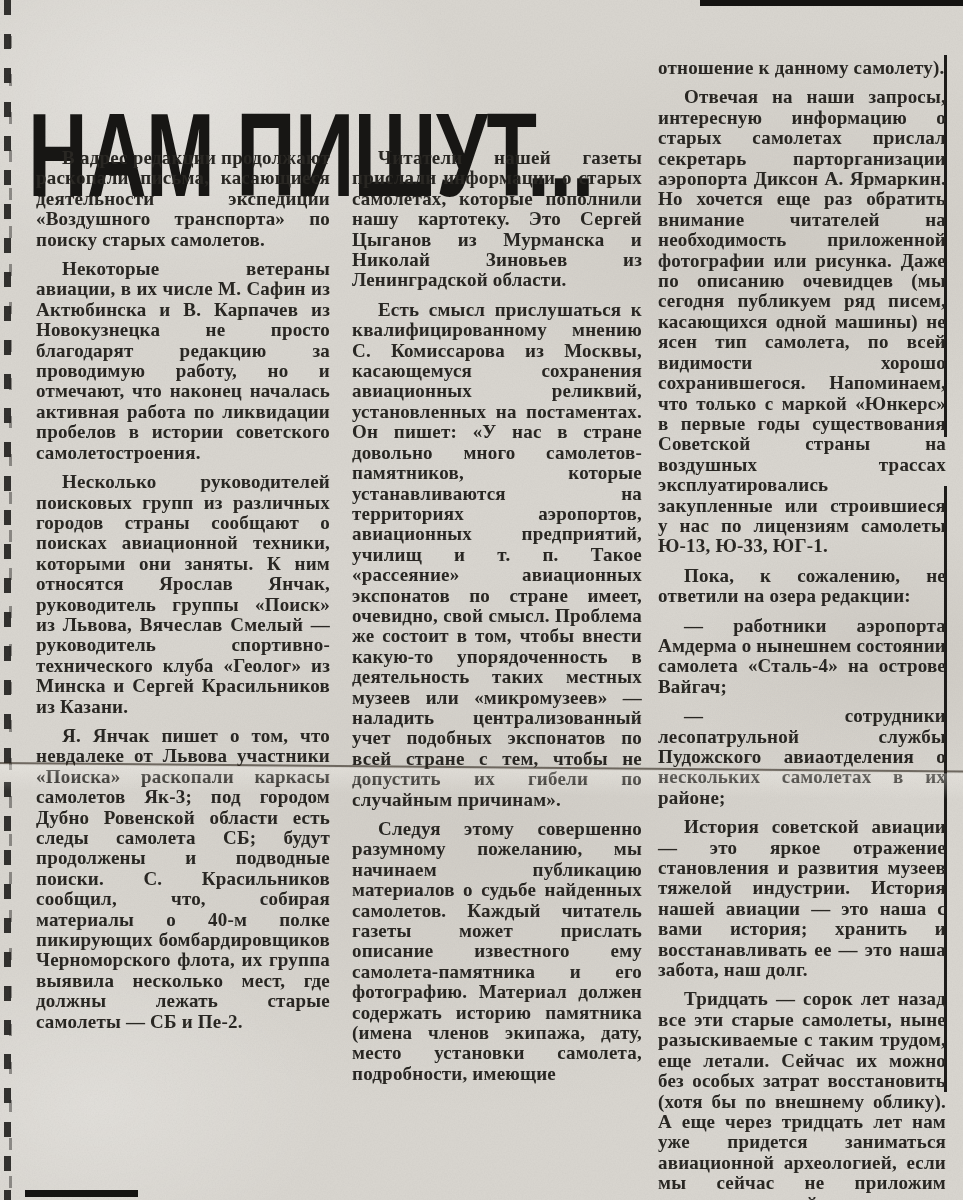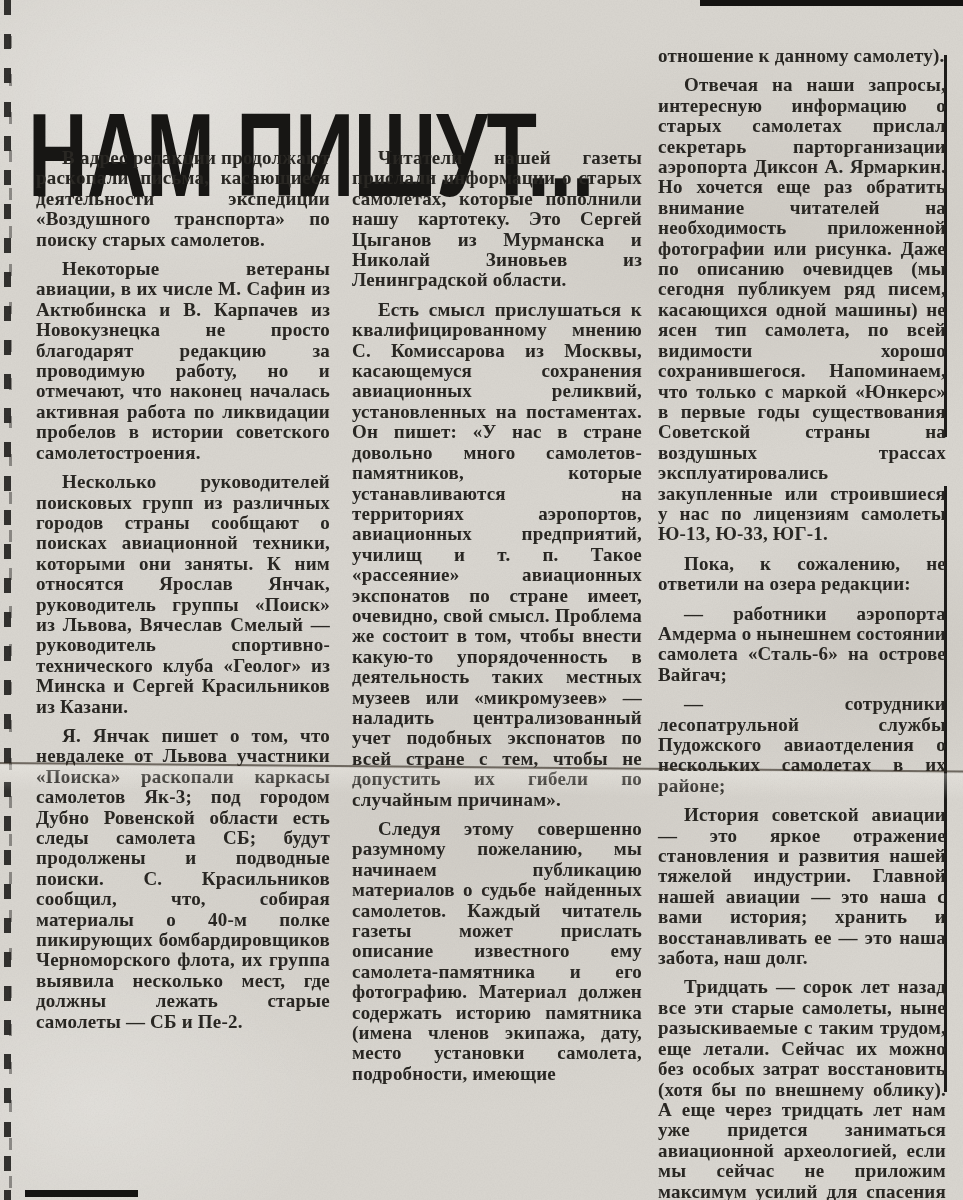--- a/index.html
+++ b/index.html
@@ -44,21 +44,21 @@
     background:linear-gradient(to bottom,rgba(250,248,243,.34),rgba(250,248,243,0));
     transform:rotate(0.5deg);transform-origin:left center;pointer-events:none;}
 
   .headline{position:absolute;left:28px;top:22px;height:118px;color:#171614;
     font-family:"Liberation Sans",sans-serif;font-weight:700;font-size:118px;line-height:108px;
     letter-spacing:-1px;transform:scaleX(0.70);transform-origin:left top;white-space:nowrap;}
 
   .col{position:absolute;color:#292723;font-size:19px;line-height:20.4px;
     text-align:justify;letter-spacing:.2px;font-weight:700;}
   .col p{margin:0 0 9px 0;text-indent:26px;}
-  .col.c3 p:first-child{text-indent:0;}
+  .col.c3 p:first-child{text-indent:0;margin-top:12px;}
   .c1{left:36px;top:148px;width:294px;}
   .c2{left:352px;top:148px;width:290px;}
   .c3{left:658px;top:46px;width:288px;}
 
   .grain{position:absolute;inset:0;pointer-events:none;mix-blend-mode:multiply;opacity:.55;}
 </style>
 </head>
 <body>
 
 <div class="page">
@@ -86,23 +86,23 @@
     </div>
   <div class="col c2">
       <p>Читатели нашей газеты прислали информации о старых самолетах, которые пополнили нашу картотеку. Это Сергей Цыганов из Мурманска и Николай Зиновьев из Ленинградской области.</p>
       <p>Есть смысл прислушаться к квалифицированному мнению С. Комиссарова из Москвы, касающемуся сохранения авиационных реликвий, установленных на постаментах. Он пишет: «У нас в стране довольно много самолетов-памятников, которые устанавливаются на территориях аэропортов, авиационных предприятий, училищ и т. п. Такое «рассеяние» авиационных экспонатов по стране имеет, очевидно, свой смысл. Проблема же состоит в том, чтобы внести какую-то упорядоченность в деятельность таких местных музеев или «микромузеев» — наладить централизованный учет подобных экспонатов по всей стране с тем, чтобы не допустить их гибели по случайным причинам».</p>
       <p>Следуя этому совершенно разумному пожеланию, мы начинаем публикацию материалов о судьбе найденных самолетов. Каждый читатель газеты может прислать описание известного ему самолета-памятника и его фотографию. Материал должен содержать историю памятника (имена членов экипажа, дату, место установки самолета, подробности, имеющие</p>
     </div>
   <div class="col c3">
       <p>отношение к данному самолету).</p>
       <p>Отвечая на наши запросы, интересную информацию о старых самолетах прислал секретарь парторганизации аэропорта Диксон А. Ярмаркин. Но хочется еще раз обратить внимание читателей на необходимость приложенной фотографии или рисунка. Даже по описанию очевидцев (мы сегодня публикуем ряд писем, касающихся одной машины) не ясен тип самолета, по всей видимости хорошо сохранившегося. Напоминаем, что только с маркой «Юнкерс» в первые годы существования Советской страны на воздушных трассах эксплуатировались закупленные или строившиеся у нас по лицензиям самолеты Ю-13, Ю-33, ЮГ-1.</p>
       <p>Пока, к сожалению, не ответили на озера редакции:</p>
-      <p>— работники аэропорта Амдерма о нынешнем состоянии самолета «Сталь-6» на острове Вайгач;</p>
+      <p>— работники аэропорта Амдерма о нынешнем состоянии самолета «Сталь-4» на острове Вайгач;</p>
       <p>— сотрудники лесопатрульной службы Пудожского авиаотделения о нескольких самолетах в их районе;</p>
-      <p>История советской авиации — это яркое отражение становления и развития нашей тяжелой индустрии. Главной нашей авиации — это наша с вами история; хранить и восстанавливать ее — это наша забота, наш долг.</p>
+      <p>История советской авиации — это яркое отражение становления и развития музеев тяжелой индустрии. История нашей авиации — это наша с вами история; хранить и восстанавливать ее — это наша забота, наш долг.</p>
       <p>Тридцать — сорок лет назад все эти старые самолеты, ныне разыскиваемые с таким трудом, еще летали. Сейчас их можно без особых затрат восстановить (хотя бы по внешнему облику). А еще через тридцать лет нам уже придется заниматься авиационной археологией, если мы сейчас не приложим максимум усилий для спасения того, что известно вам, читатели «Воздушного транспорта»!</p>
     </div>
 
   <div class="crease-light"></div>
   <div class="crease"></div>
 
   <svg class="grain" width="963" height="1200" xmlns="http://www.w3.org/2000/svg">
     <filter id="grain-f">
       <feTurbulence type="fractalNoise" baseFrequency="0.72" numOctaves="3" stitchTiles="stitch"></feTurbulence>
       <feColorMatrix type="saturate" values="0"></feColorMatrix>

